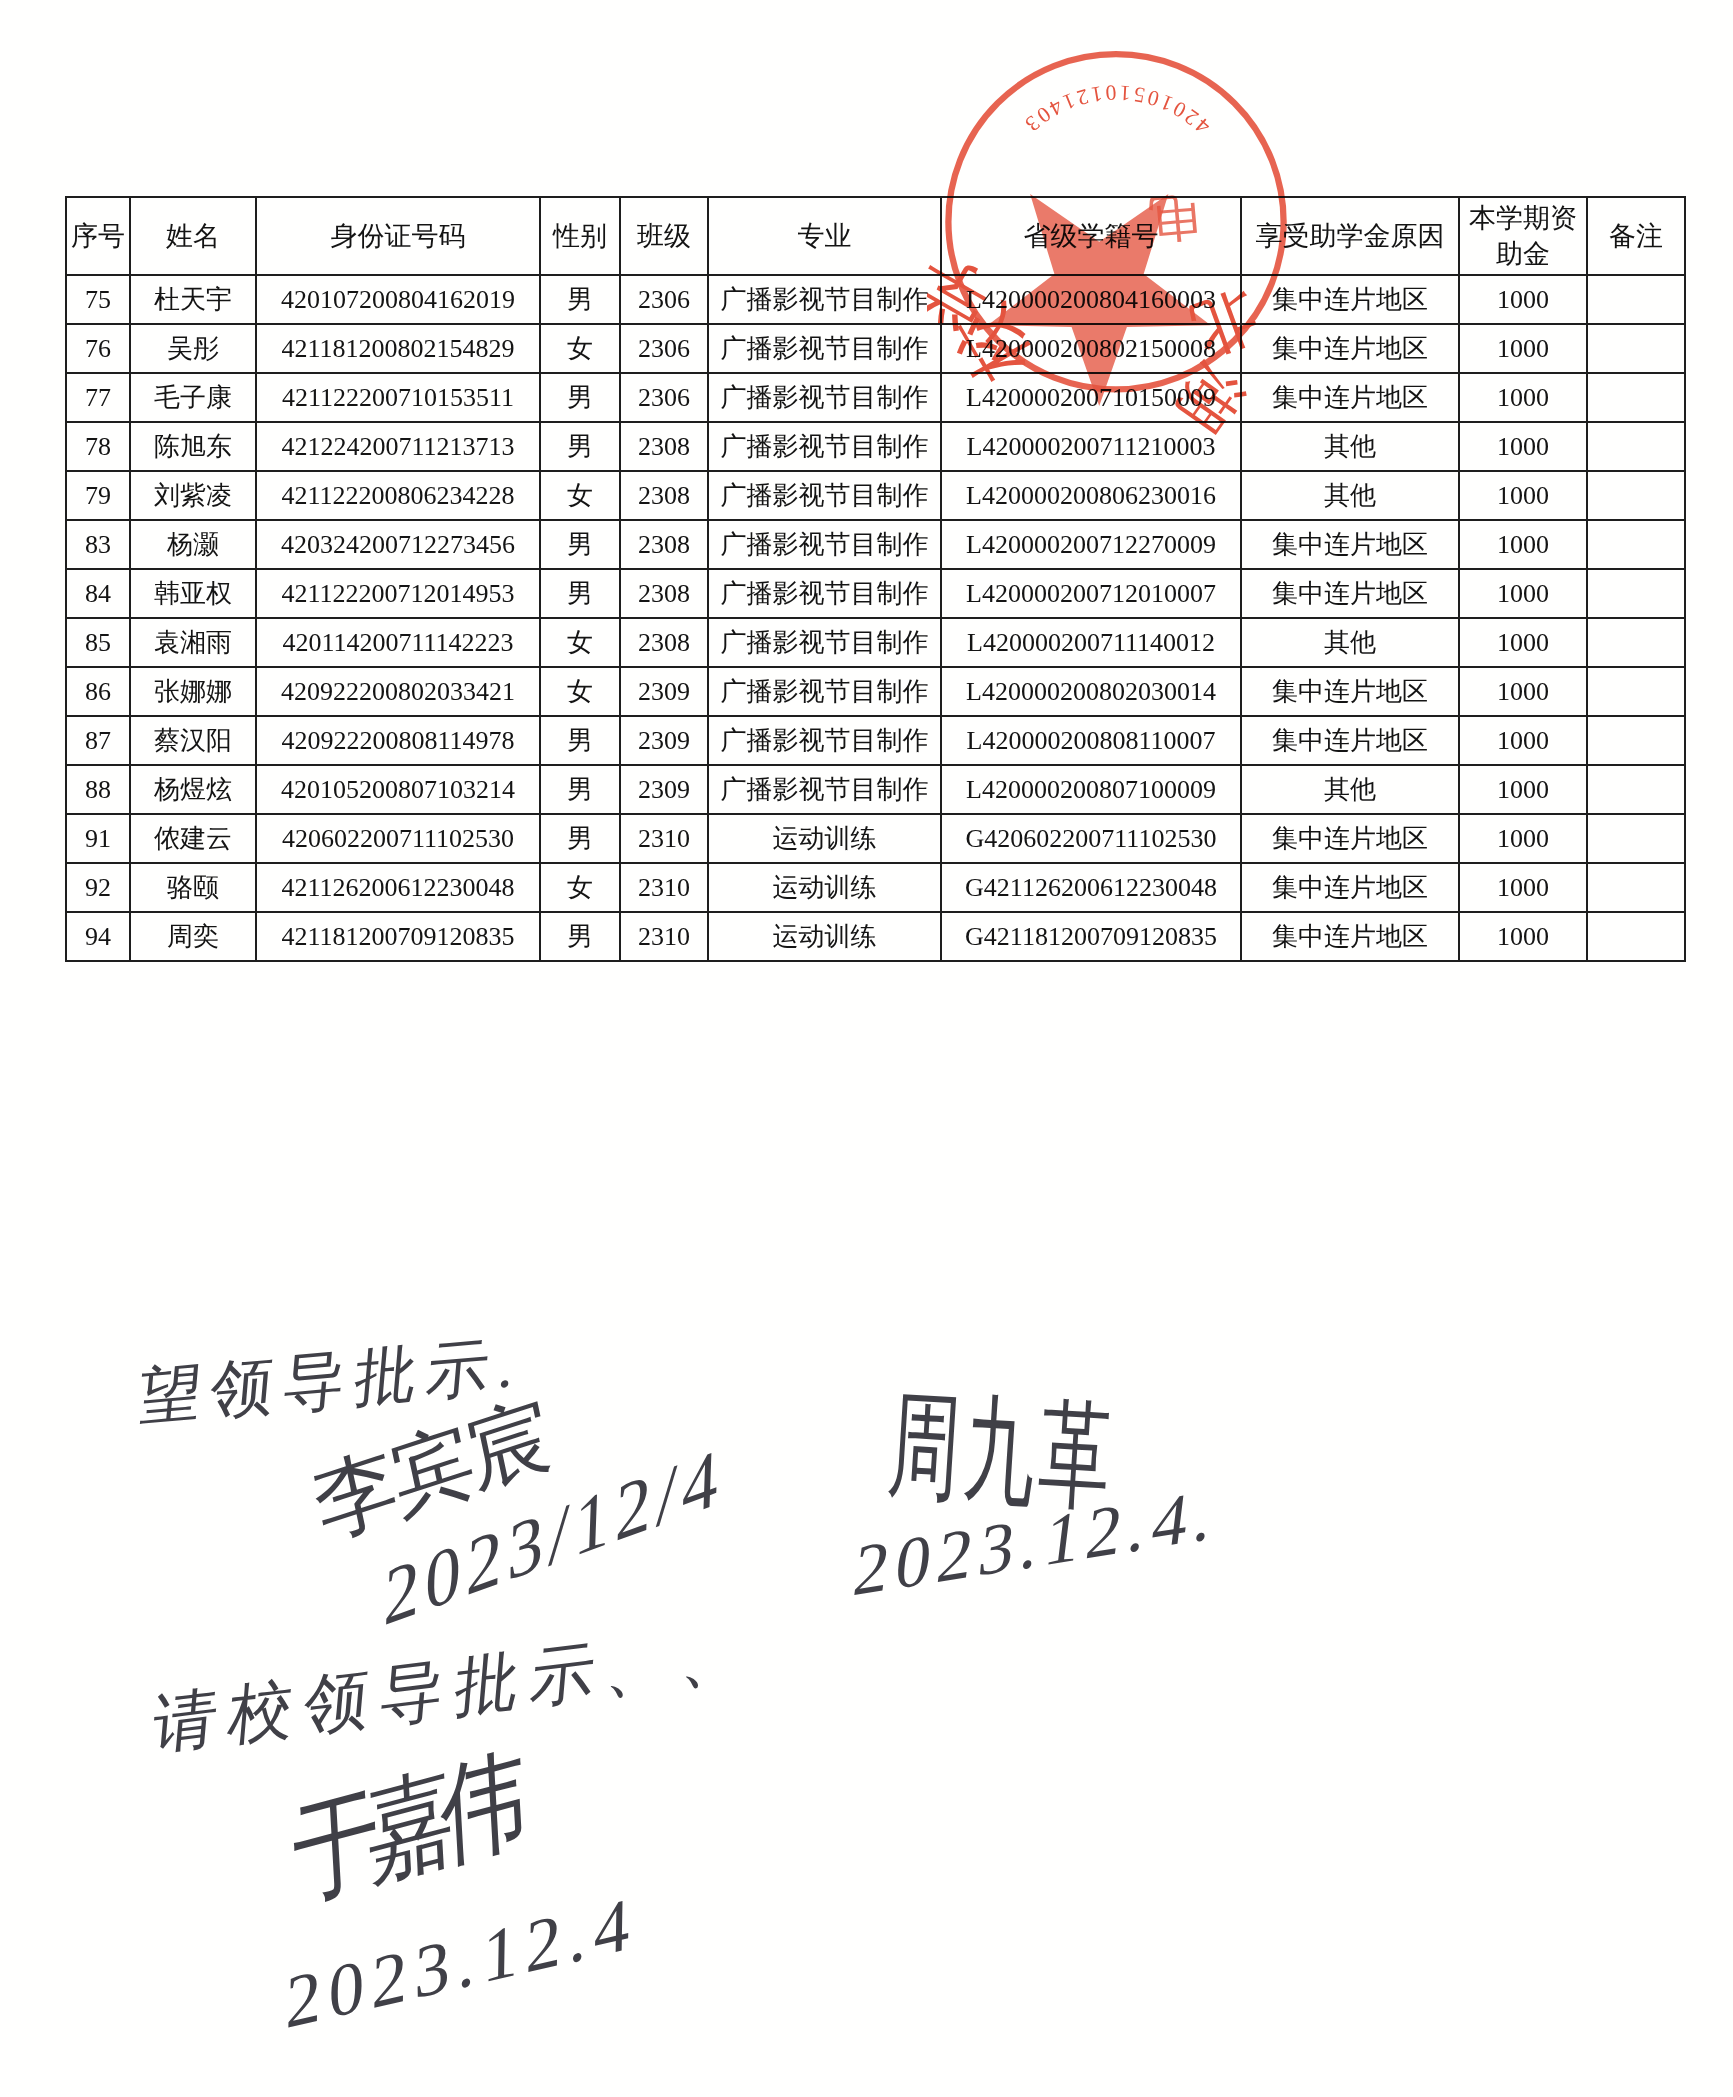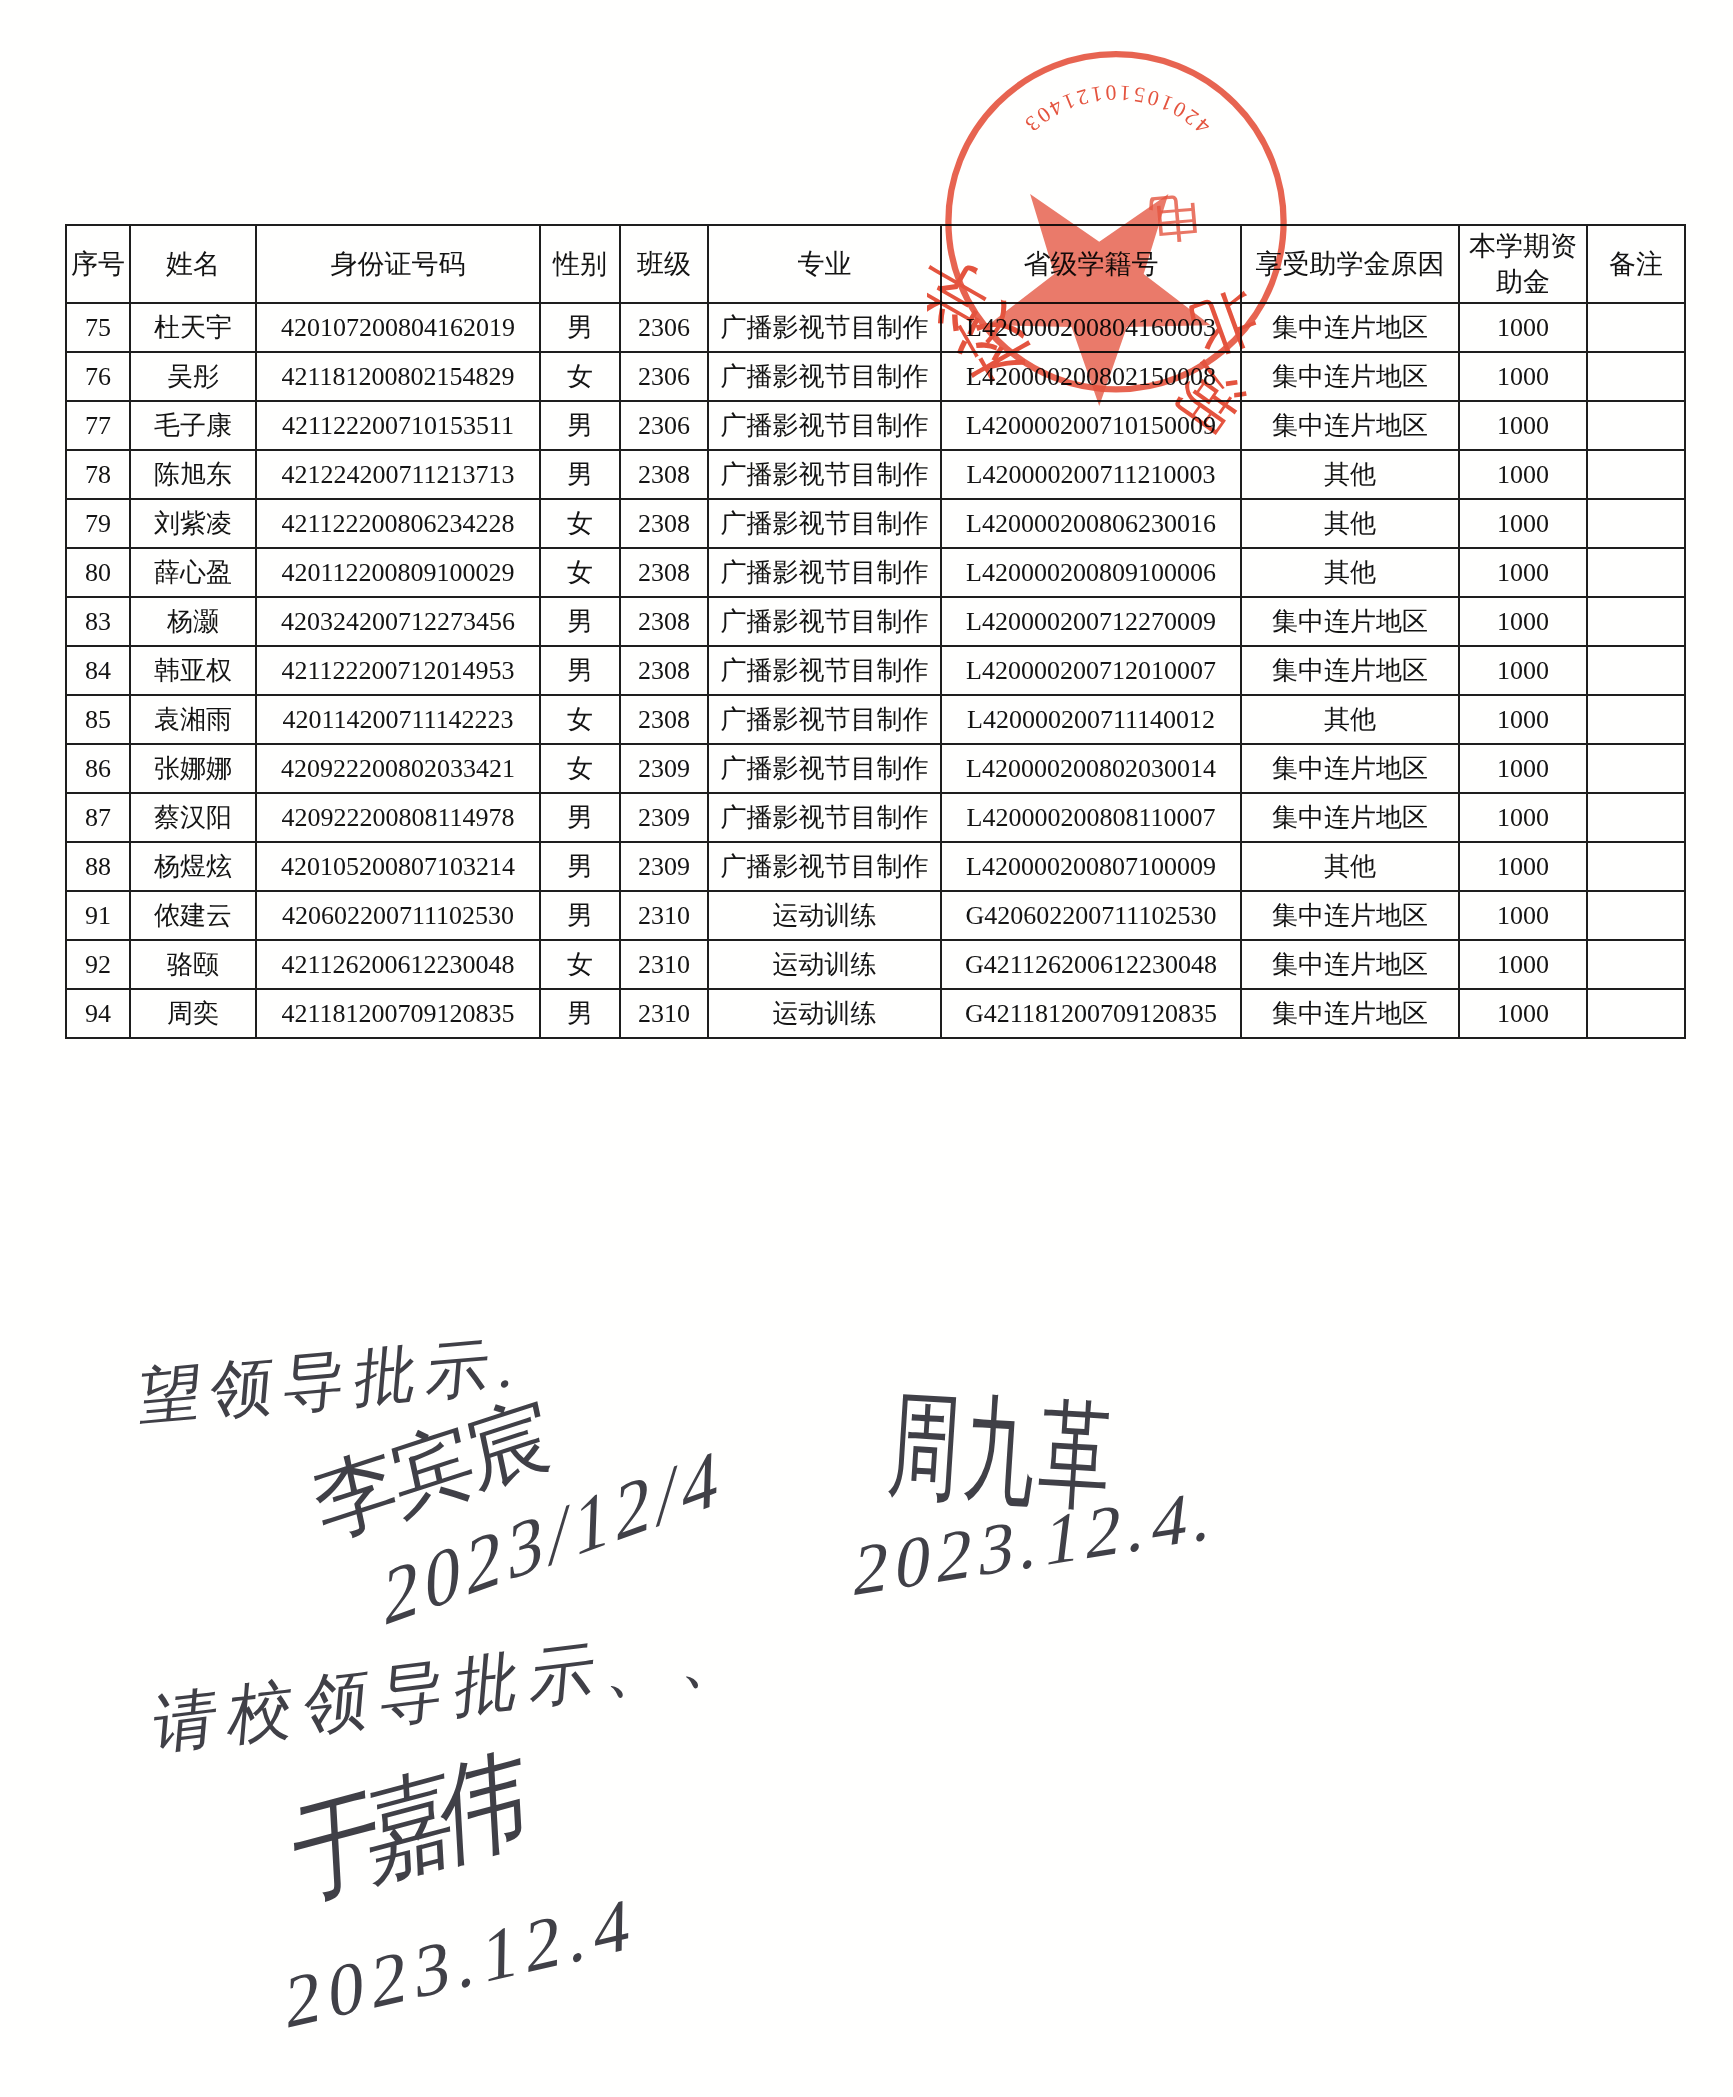--- a/index.html
+++ b/index.html
@@ -1,20 +1,20 @@
 <!DOCTYPE html>
 <html style="font-size:6.7px"><head>
 <meta charset="utf-8">
 <style>
   html,body{margin:0;padding:0;background:#ffffff;}
   .page{position:relative;width:1734px;height:2452px;background:#fffffe;overflow:hidden;
         font-family:"Liberation Serif","DejaVu Serif",serif;color:#141414;}
 
   
-  table.roster{position:absolute;left:65px;top:196px;width:1620px;border-collapse:collapse;table-layout:fixed;margin-top:28px;}
+  table.roster{position:absolute;left:65px;top:196px;width:1620px;border-collapse:collapse;table-layout:fixed;}
   table.roster th,table.roster td{border:2.5px solid #1e1e1e;text-align:center;vertical-align:middle;
         padding:0;font-weight:normal;overflow:hidden;}
   table.roster thead th{height:76px;font-size:27px;line-height:1.35;}
   table.roster tbody td{height:47px;font-size:26px;white-space:nowrap;}
   col.c0{width:64px} col.c1{width:126px} col.c2{width:284px} col.c3{width:80px}
   col.c4{width:88px} col.c5{width:233px} col.c6{width:300px} col.c7{width:218px}
   col.c8{width:128px} col.c9{width:98px}
   th.c2,th.c5,th.c6,th.c7{white-space:nowrap;}
 
   
@@ -127,32 +127,20 @@
           <td class="c2">421122200806234228</td>
           <td class="c3">女</td>
           <td class="c4">2308</td>
           <td class="c5">广播影视节目制作</td>
           <td class="c6">L420000200806230016</td>
           <td class="c7">其他</td>
           <td class="c8">1000</td>
           <td class="c9"></td>
         </tr>
         <tr>
-          <td class="c0">80</td>
-          <td class="c1">薛心盈</td>
-          <td class="c2">420112200809100029</td>
-          <td class="c3">女</td>
-          <td class="c4">2308</td>
-          <td class="c5">广播影视节目制作</td>
-          <td class="c6">L420000200809100006</td>
-          <td class="c7">其他</td>
-          <td class="c8">1000</td>
-          <td class="c9"></td>
-        </tr>
-        <tr>
           <td class="c0">83</td>
           <td class="c1">杨灏</td>
           <td class="c2">420324200712273456</td>
           <td class="c3">男</td>
           <td class="c4">2308</td>
           <td class="c5">广播影视节目制作</td>
           <td class="c6">L420000200712270009</td>
           <td class="c7">集中连片地区</td>
           <td class="c8">1000</td>
           <td class="c9"></td>

